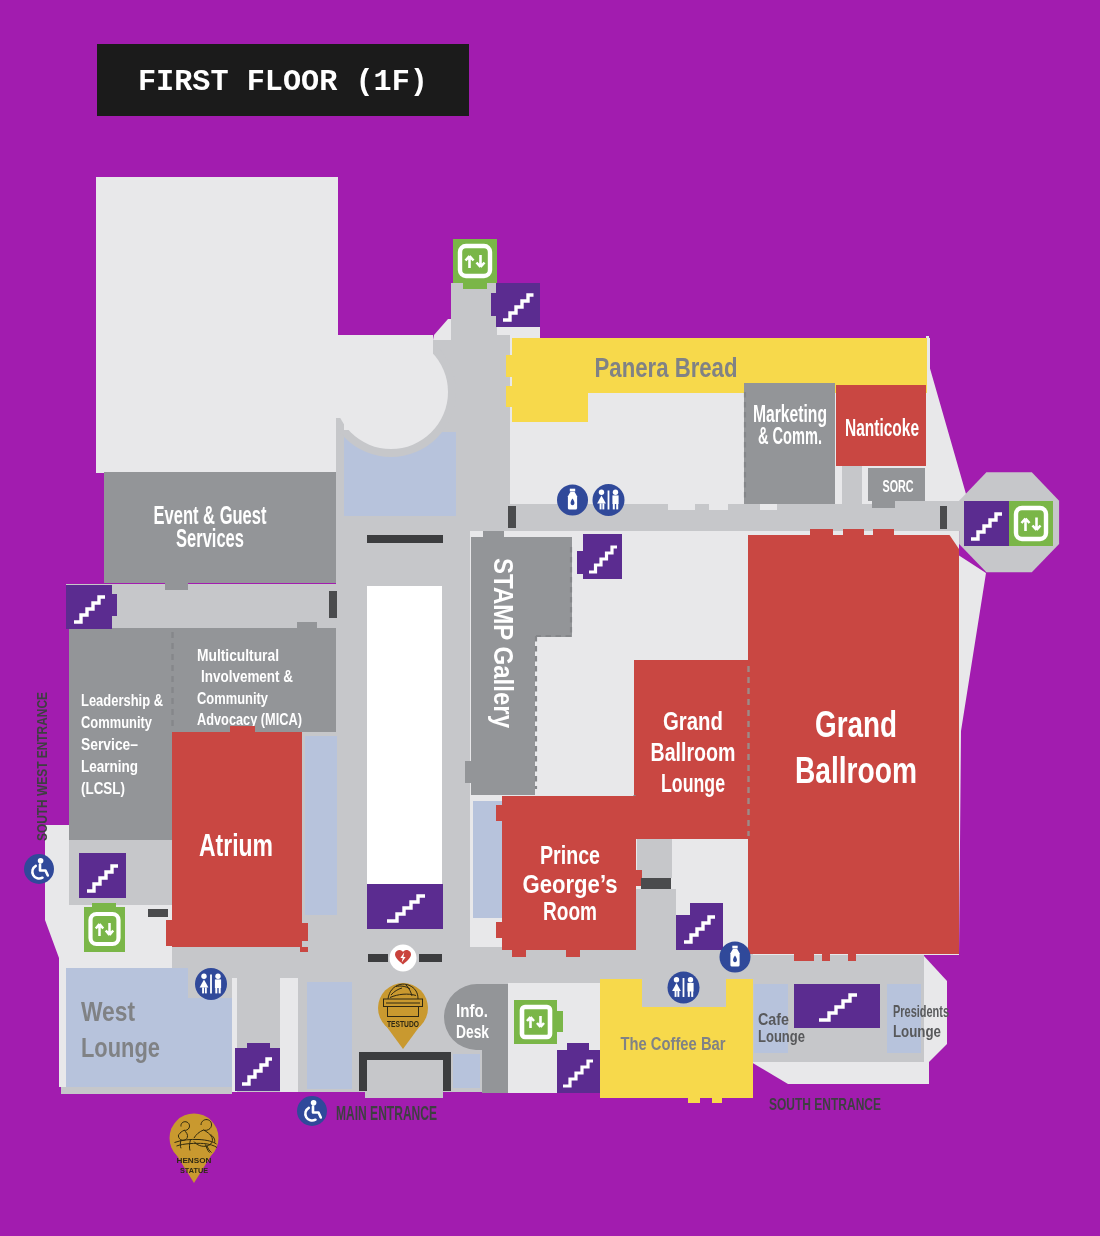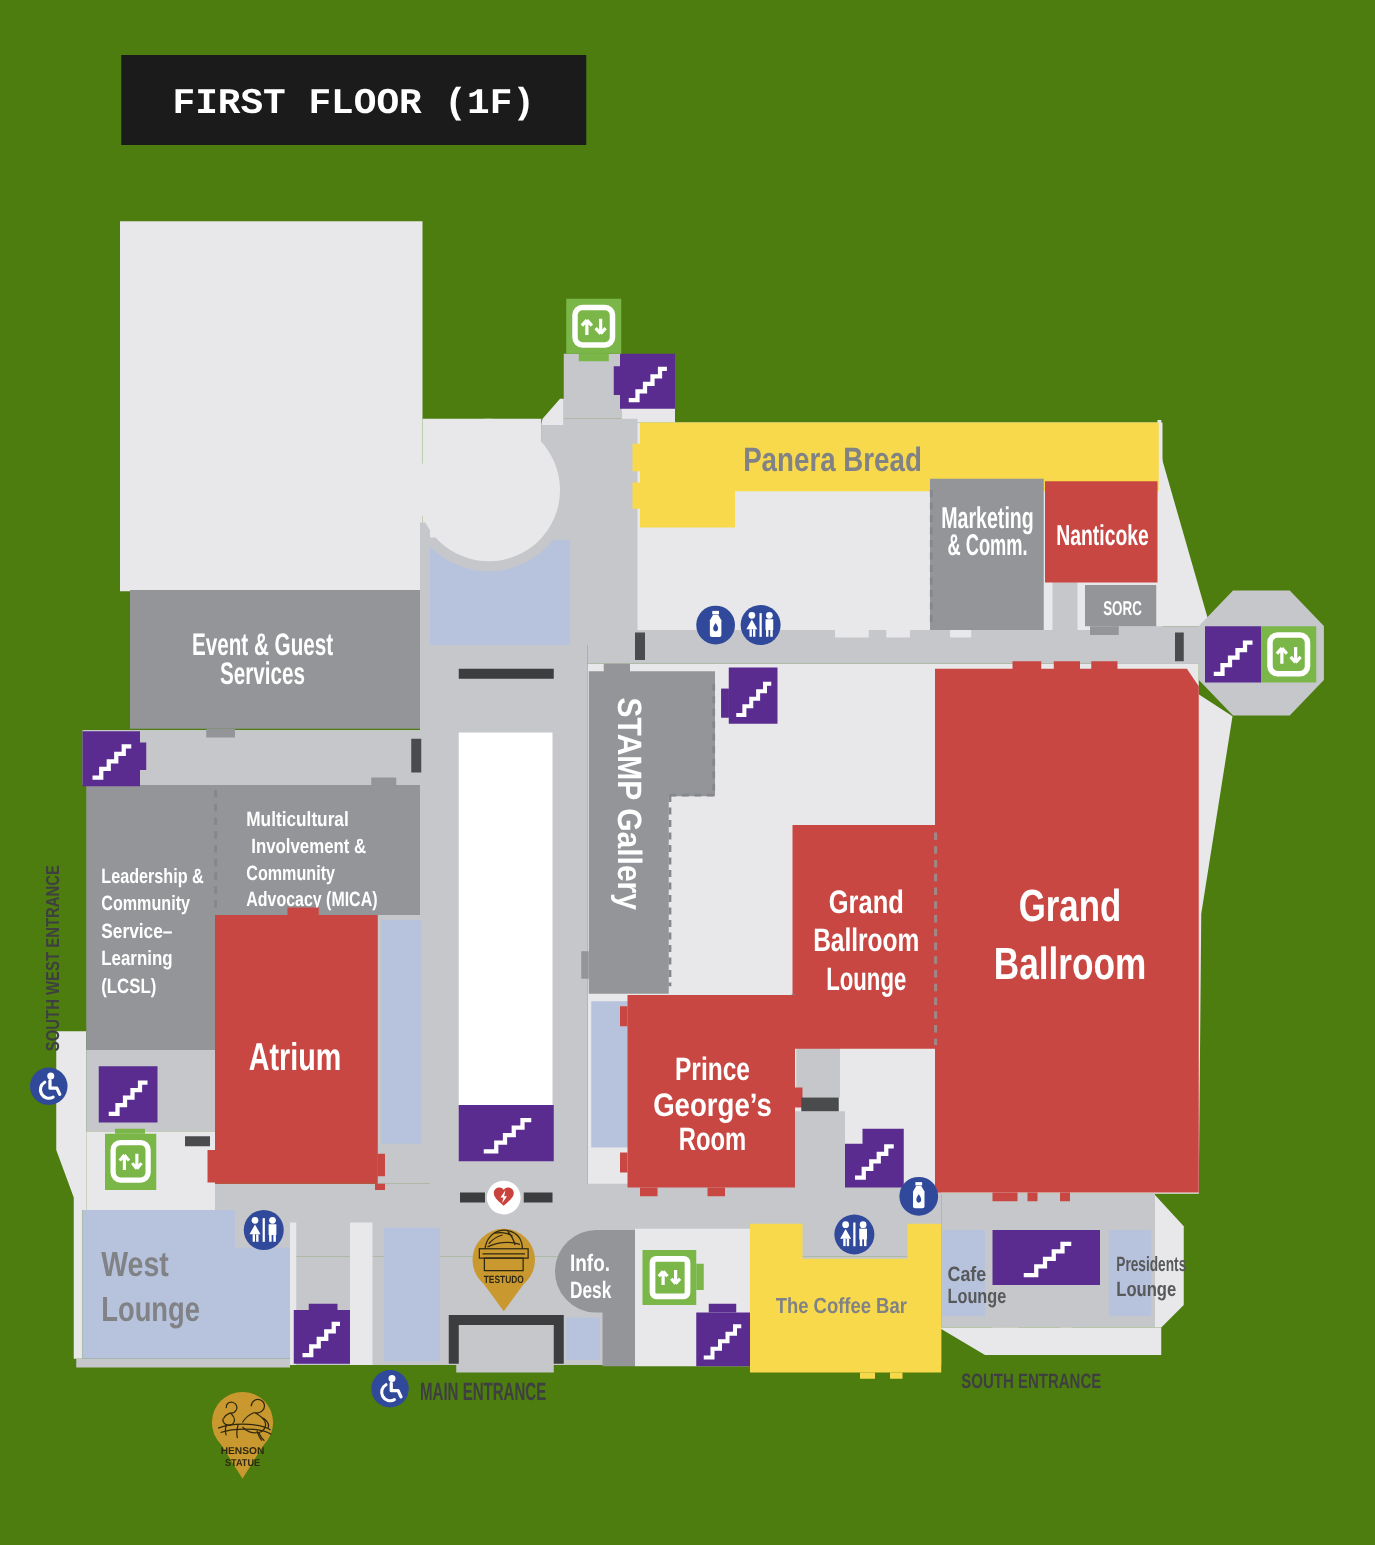--- a/index.html
+++ b/index.html
@@ -1,16 +1,16 @@
 <!DOCTYPE html>
 <html><head>
 <meta charset="utf-8">
 <style>
   html,body{margin:0;padding:0;background:#fff;}
-  #page{position:relative;width:1100px;height:1236px;background:#4d7c0f;overflow:hidden;}
+  #page{position:relative;width:1100px;height:1236px;background:#a21caf;overflow:hidden;}
   svg{position:absolute;top:0;left:0;}
   text{font-family:"Liberation Sans",sans-serif;font-weight:bold;}
 </style>
 </head>
 <body>
 <div id="page">
 <svg width="1100" height="1236" viewBox="0 0 1100 1236">
 
 <g id="titlebar">
 <rect x="97" y="44" width="372" height="72" fill="#1b1b1b"></rect>

